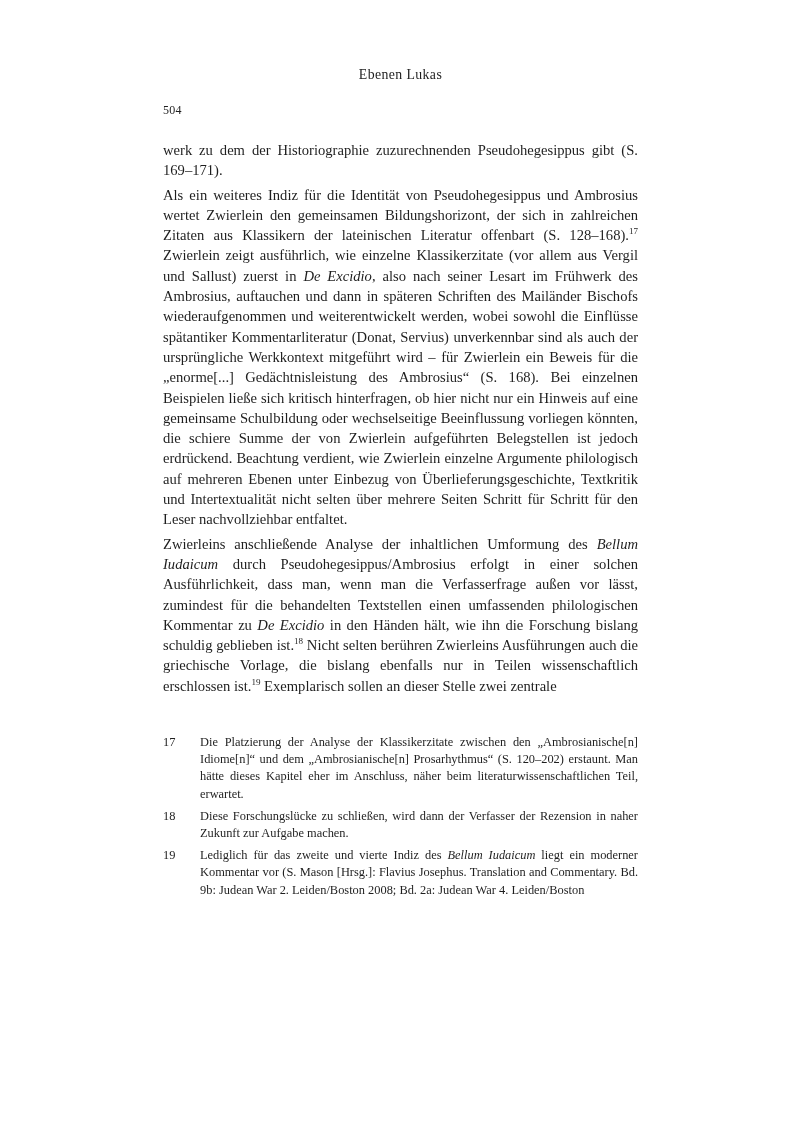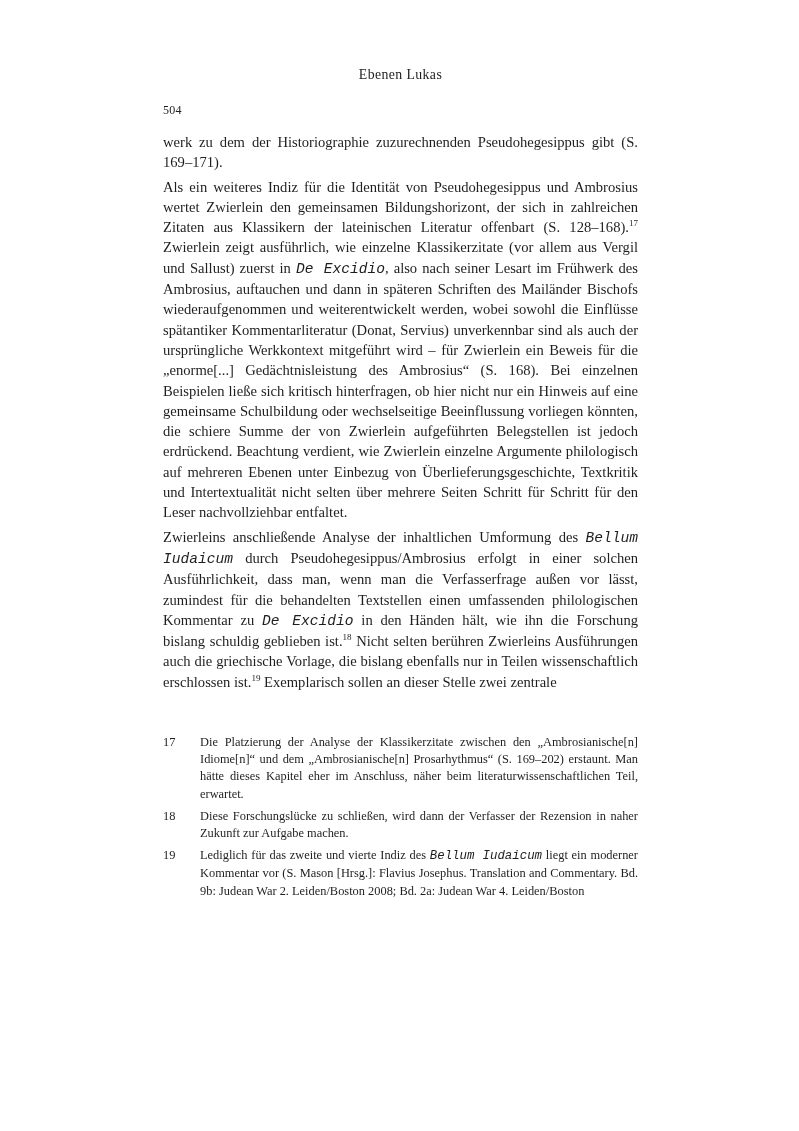--- a/index.html
+++ b/index.html
@@ -32,21 +32,21 @@
     margin-top: 36px;
   }
   .running-title {
     display: block;
     text-align: center;
     font-size: 13.8px;
     letter-spacing: 0.4px;
   }
   .body-text {
     position: absolute;
-    top: 132px;
+    top: 140px;
     left: 163px;
     width: 475px;
     font-size: 14.6px;
     line-height: 20.3px;
     text-align: justify;
     hyphens: auto;
     -webkit-hyphens: auto;
   }
   .body-text p {
     margin: 0 0 4px 0;
@@ -73,42 +73,42 @@
   .footnote {
     display: flex;
     margin-bottom: 5px;
   }
   .fn-num {
     flex: 0 0 37px;
   }
   .fn-text {
     flex: 1;
   }
-  i { font-style: italic; font-family: Liberation Mono, monospace; }
+  i { font-style: italic; }
 </style>
 </head>
 <body>
 
 <div class="page">
 
   <header class="page-header">
     <span class="page-num">504</span>
     <span class="running-title">Ebenen Lukas</span>
   </header>
 
   <main class="body-text">
     <p><span>werk zu dem der Historiographie zuzurechnenden Pseudohegesippus gibt (S. 169–171).</span></p>
     <p><span>Als ein weiteres Indiz für die Identität von Pseudohegesippus und Ambrosius wertet Zwierlein den gemeinsamen Bildungshorizont, der sich in zahlreichen Zitaten aus Klassikern der lateinischen Literatur offenbart (S. 128–168).</span><sup>17</sup><span> Zwierlein zeigt ausführlich, wie einzelne Klassikerzitate (vor allem aus Vergil und Sallust) zuerst in </span><span><i>De Excidio</i></span><span>, also nach seiner Lesart im Frühwerk des Ambrosius, auftauchen und dann in späteren Schriften des Mailänder Bischofs wiederaufgenommen und weiterentwickelt werden, wobei sowohl die Einflüsse spätantiker Kommentarliteratur (Donat, Servius) unverkennbar sind als auch der ursprüngliche Werkkontext mitgeführt wird – für Zwierlein ein Beweis für die „enorme[...] Gedächtnisleistung des Ambrosius“ (S. 168). Bei einzelnen Beispielen ließe sich kritisch hinterfragen, ob hier nicht nur ein Hinweis auf eine gemeinsame Schulbildung oder wechselseitige Beeinflussung vorliegen könnten, die schiere Summe der von Zwierlein aufgeführten Belegstellen ist jedoch erdrückend. Beachtung verdient, wie Zwierlein einzelne Argumente philologisch auf mehreren Ebenen unter Einbezug von Überlieferungsgeschichte, Textkritik und Intertextualität nicht selten über mehrere Seiten Schritt für Schritt für den Leser nachvollziehbar entfaltet.</span></p>
     <p><span>Zwierleins anschließende Analyse der inhaltlichen Umformung des </span><span><i>Bellum Iudaicum</i></span><span> durch Pseudohegesippus/Ambrosius erfolgt in einer solchen Ausführlichkeit, dass man, wenn man die Verfasserfrage außen vor lässt, zumindest für die behandelten Textstellen einen umfassenden philologischen Kommentar zu </span><span><i>De Excidio</i></span><span> in den Händen hält, wie ihn die Forschung bislang schuldig geblieben ist.</span><sup>18</sup><span> Nicht selten berühren Zwierleins Ausführungen auch die griechische Vorlage, die bislang ebenfalls nur in Teilen wissenschaftlich erschlossen ist.</span><sup>19</sup><span> Exemplarisch sollen an dieser Stelle zwei zentrale</span></p>
   </main>
 
   <section class="footnotes">
     <div class="footnote">
       <span class="fn-num">17</span>
-      <span class="fn-text"><span>Die Platzierung der Analyse der Klassikerzitate zwischen den „Ambrosianische[n] Idiome[n]“ und dem „Ambrosianische[n] Prosarhythmus“ (S. 169–202) erstaunt. Man hätte dieses Kapitel eher im Anschluss, näher beim literaturwissenschaftlichen Teil, erwartet.</span></span>
+      <span class="fn-text"><span>Die Platzierung der Analyse der Klassikerzitate zwischen den „Ambrosianische[n] Idiome[n]“ und dem „Ambrosianische[n] Prosarhythmus“ (S. 120–202) erstaunt. Man hätte dieses Kapitel eher im Anschluss, näher beim literaturwissenschaftlichen Teil, erwartet.</span></span>
     </div>
     <div class="footnote">
       <span class="fn-num">18</span>
       <span class="fn-text"><span>Diese Forschungslücke zu schließen, wird dann der Verfasser der Rezension in naher Zukunft zur Aufgabe machen.</span></span>
     </div>
     <div class="footnote">
       <span class="fn-num">19</span>
       <span class="fn-text"><span>Lediglich für das zweite und vierte Indiz des </span><span><i>Bellum Iudaicum</i></span><span> liegt ein moderner Kommentar vor (S. Mason [Hrsg.]: Flavius Josephus. Translation and Commentary. Bd. 9b: Judean War 2. Leiden/Boston 2008; Bd. 2a: Judean War 4. Leiden/Boston</span></span>
     </div>
   </section>

